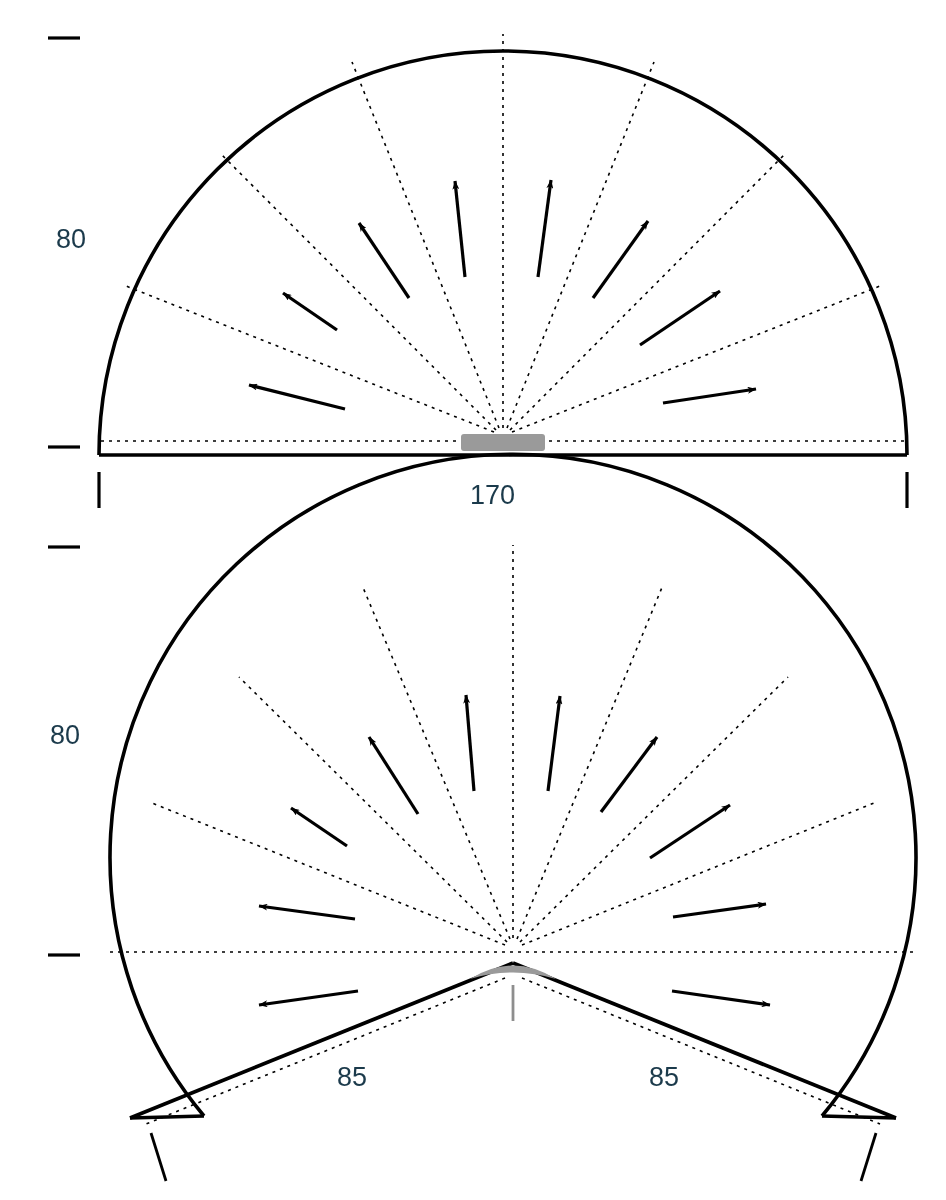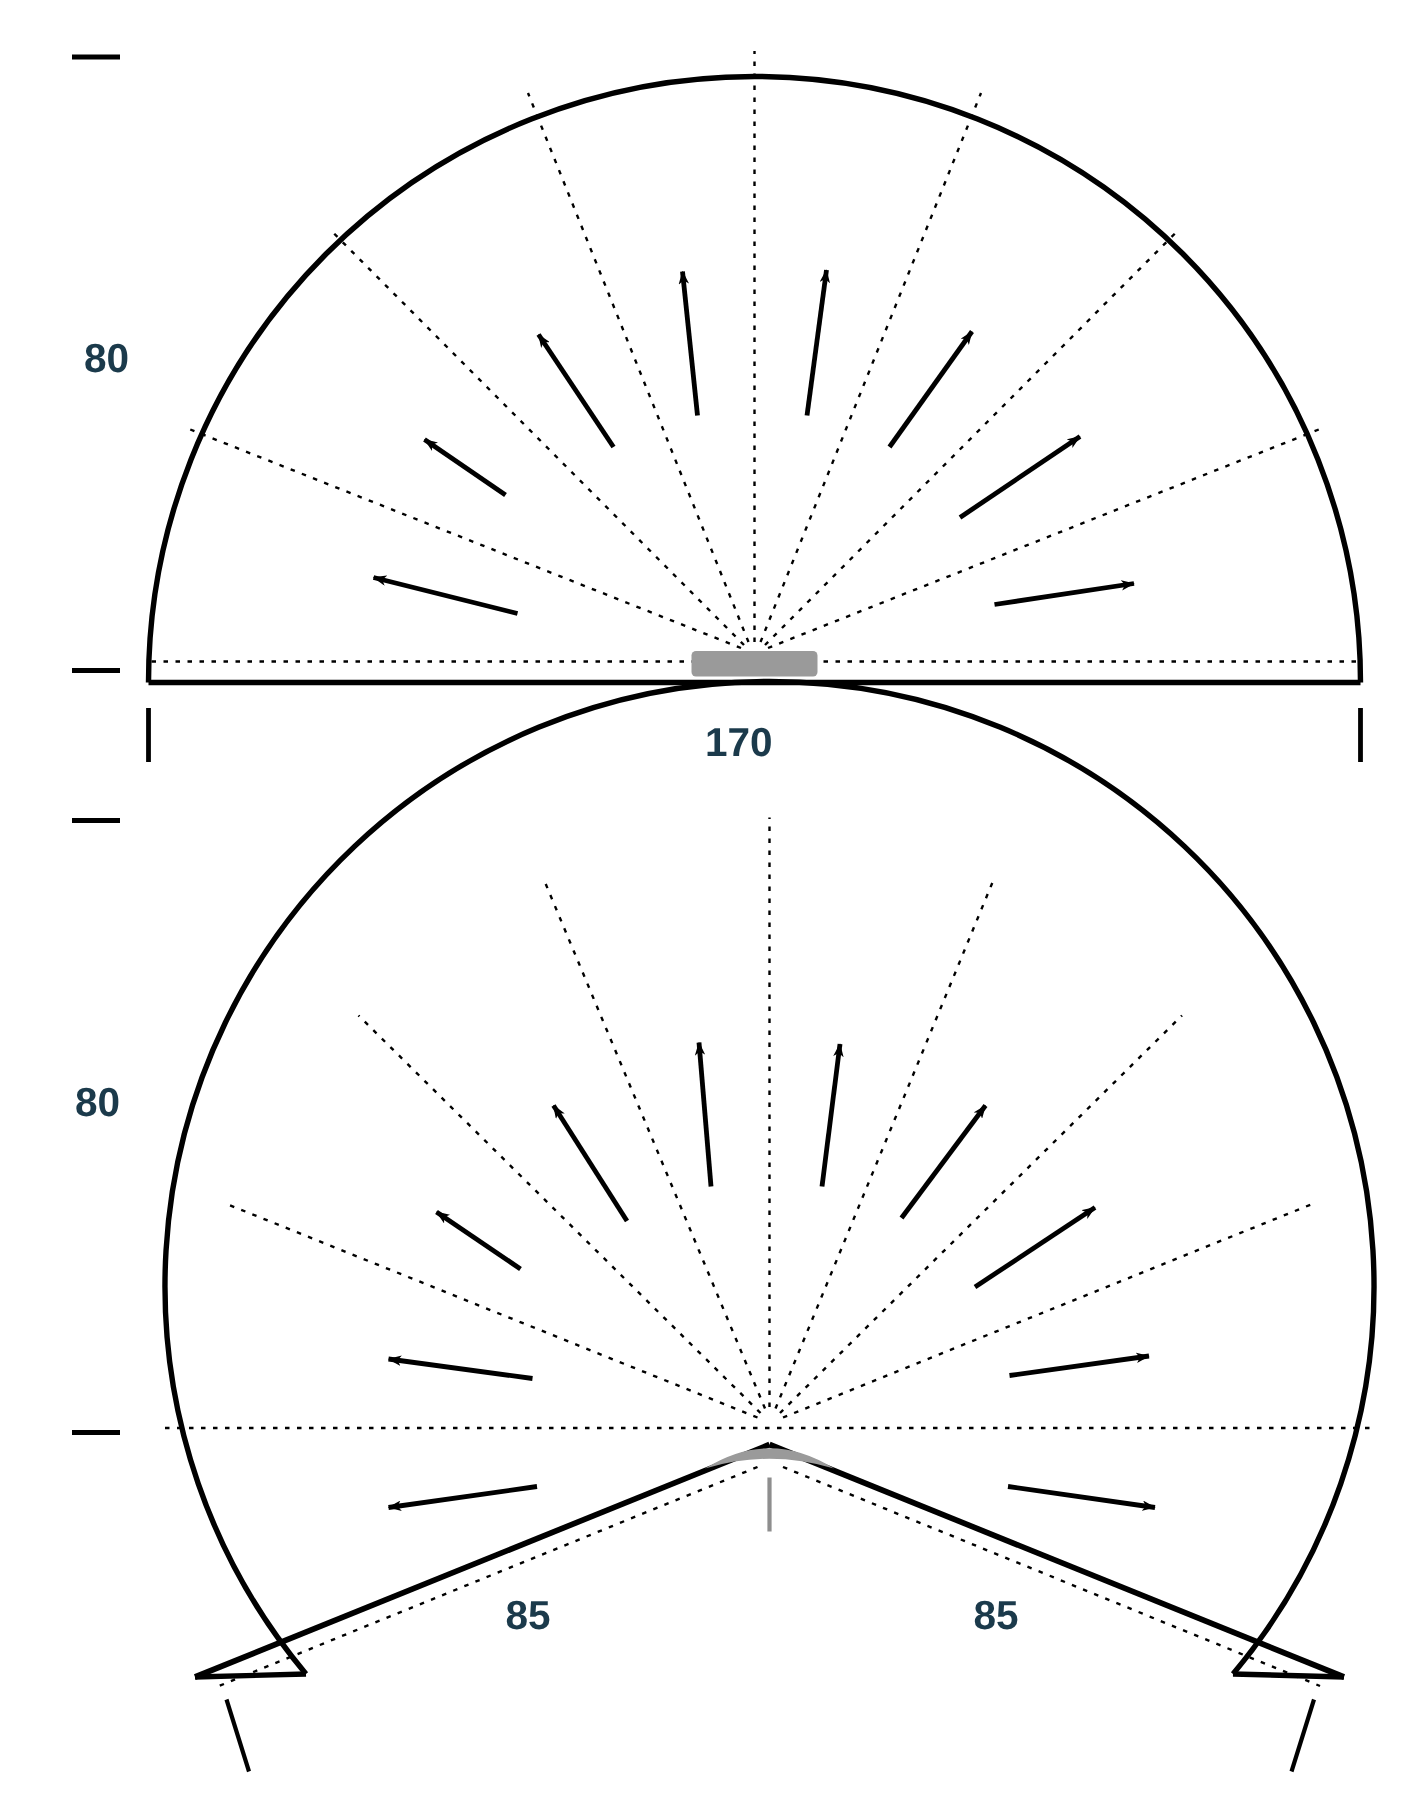--- a/index.html
+++ b/index.html
@@ -14,21 +14,20 @@
     color: #1b2a3a;
     position: relative;
     overflow: hidden;
   }
   #diagram-root {
     position: absolute;
     left: 0;
     top: 0;
     width: 840px;
     height: 1200px;
-    font-weight: bold;
   }
   svg {
     display: block;
   }
   .dim-label {
     font-family: "Liberation Sans", sans-serif;
     font-size: 27px;
     fill: #1b3a4b;
   }
 </style>

